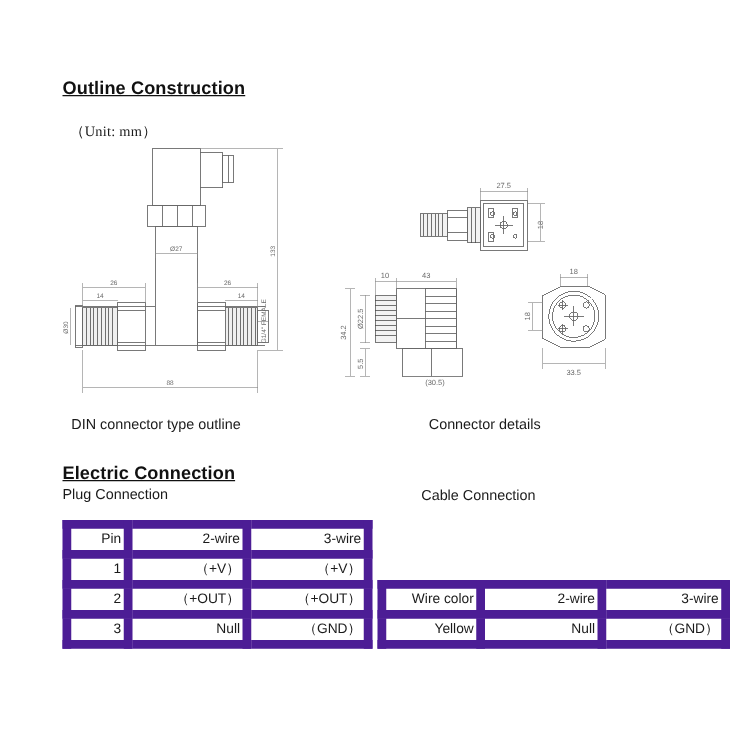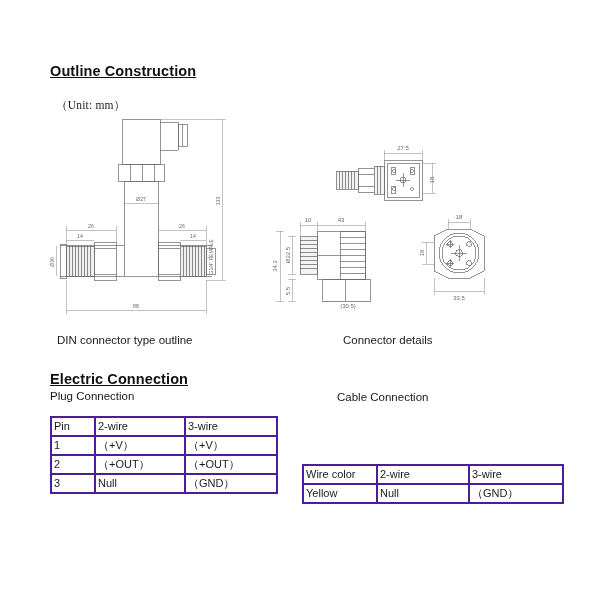--- a/index.html
+++ b/index.html
@@ -67,22 +67,22 @@
   #drawing-svg { display: block; }
 
   
   table.conn-table {
     position: absolute;
     border-collapse: collapse;
     font-size: 11px;
     background: #fff;
   }
   table.conn-table td, table.conn-table th {
-    border: 2px solid #4c1d95;
-    text-align: left;
+    border: 7px solid #4c1d95;
+    text-align: right;
     font-weight: normal;
     height: 17px;
     line-height: 17px;
     padding: 0 2px;
     color: #1a1a1a;
     white-space: nowrap;
   }
   #plug-table { left: 50px; top: 416px; }
   #plug-table .c0 { width: 38px; }
   #plug-table .c1 { width: 84px; }

